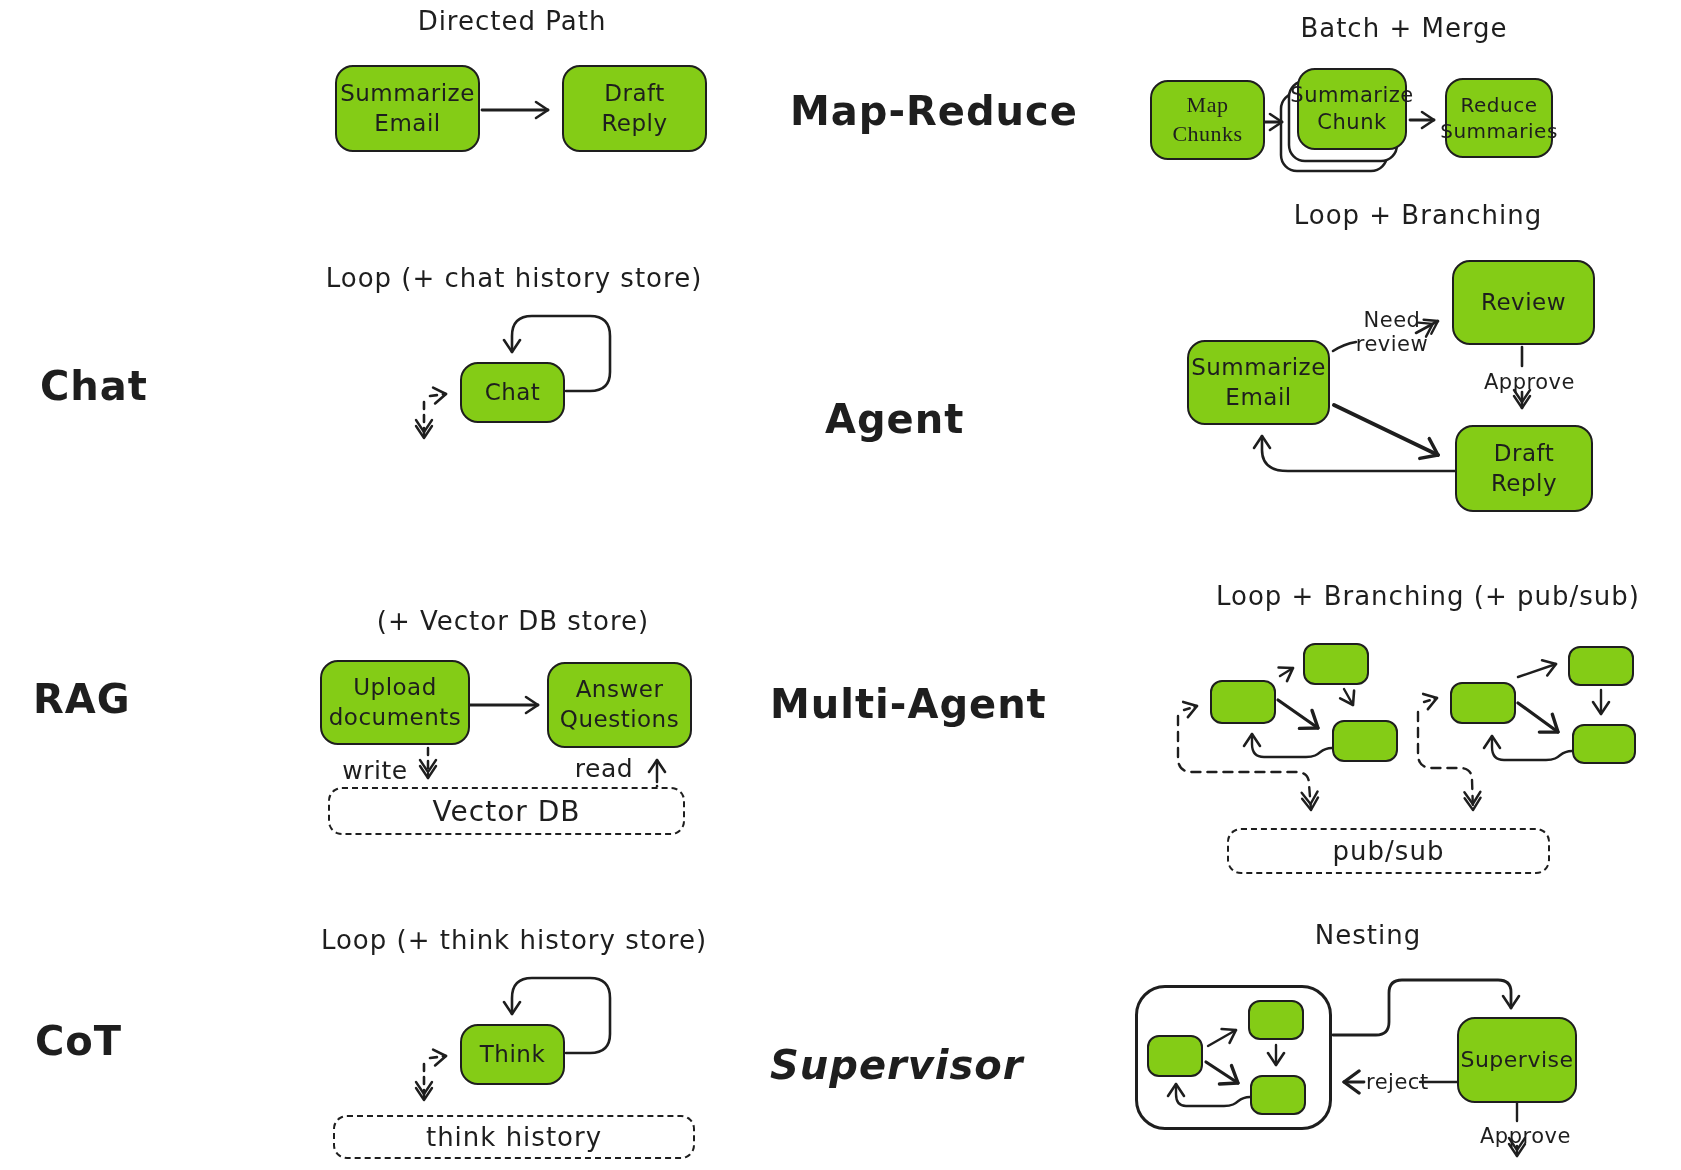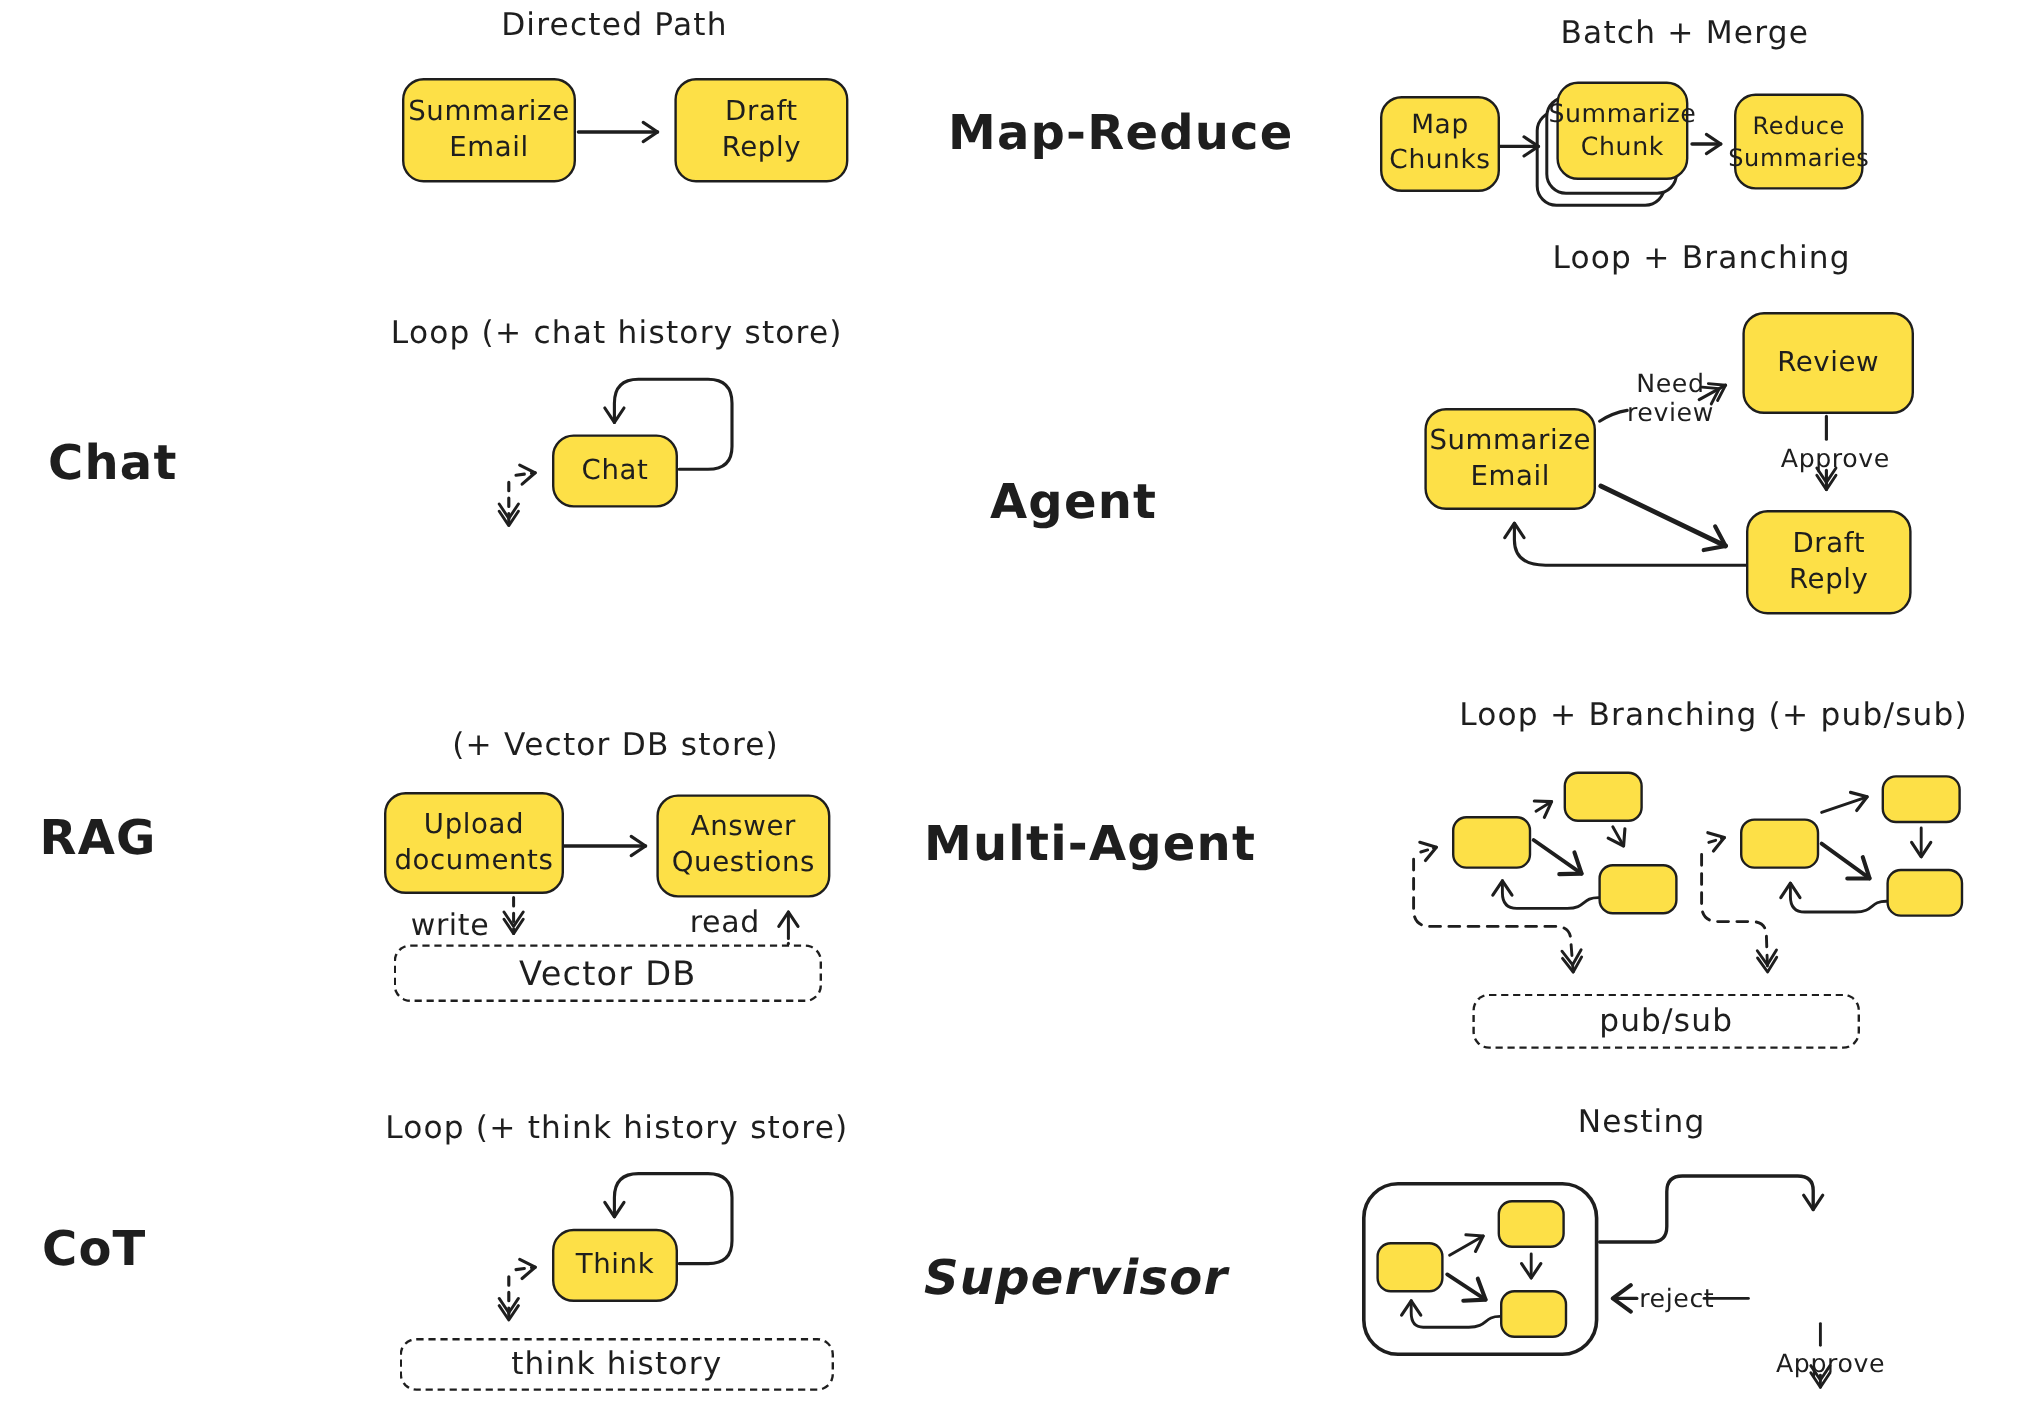--- a/index.html
+++ b/index.html
@@ -9,21 +9,21 @@
   }
   .arrows{position:absolute;left:0;top:0;}
   .abs{position:absolute;}
   .section-label{
     font-size:40px;font-weight:bold;letter-spacing:1px;white-space:nowrap;
   }
   .diagram-title{
     font-size:26px;letter-spacing:1px;text-align:center;white-space:nowrap;
   }
   .node{
-    box-sizing:border-box;border:2.6px solid #1e1e1e;border-radius:18px;background:#fde047;
+    box-sizing:border-box;border:2.6px solid #1e1e1e;border-radius:18px;background:#84cc16;
     display:flex;align-items:center;justify-content:center;text-align:center;
     font-size:23px;line-height:1.3;white-space:pre-line;letter-spacing:0.5px;
   }
   .node.small{border-radius:12px;border-width:2.4px;}
   .store{
     box-sizing:border-box;border:2.6px dashed #1e1e1e;border-radius:14px;background:#ffffff;
     display:flex;align-items:center;justify-content:center;text-align:center;
     font-size:26px;letter-spacing:1px;
   }
   .container-node{
@@ -123,21 +123,21 @@
   </svg>
 
   <div class="abs diagram-title" style="left:362px;top:6px;width:300px;">Directed Path</div>
   <div class="abs node" style="left:335px;top:65px;width:145px;height:87px;">Summarize
 Email</div>
   <div class="abs node" style="left:562px;top:65px;width:145px;height:87px;">Draft
 Reply</div>
 
   <div class="abs section-label" style="left:790px;top:88px;">Map-Reduce</div>
   <div class="abs diagram-title" style="left:1254px;top:13px;width:300px;">Batch + Merge</div>
-  <div class="abs node" style="left:1150px;top:80px;width:100px;height:80px;font-size:22px;">Map
+  <div class="abs node" style="left:1150px;top:80px;width:115px;height:80px;font-size:22px;font-family:Liberation Serif, serif;">Map
 Chunks</div>
   <div class="abs node" style="left:1297px;top:68px;width:110px;height:82px;font-size:21px;">Summarize
 Chunk</div>
   <div class="abs node" style="left:1445px;top:78px;width:108px;height:80px;font-size:20px;">Reduce
 Summaries</div>
 
   <div class="abs section-label" style="left:40px;top:363px;">Chat</div>
   <div class="abs diagram-title" style="left:314px;top:263px;width:400px;">Loop (+ chat history store)</div>
   <div class="abs node" style="left:460px;top:362px;width:105px;height:61px;">Chat</div>
 
@@ -176,16 +176,17 @@
   <div class="abs diagram-title" style="left:314px;top:925px;width:400px;">Loop (+ think history store)</div>
   <div class="abs node" style="left:460px;top:1024px;width:105px;height:61px;">Think</div>
   <div class="abs store" style="left:333px;top:1115px;width:362px;height:44px;">think history</div>
 
   <div class="abs section-label" style="left:770px;top:1042px;font-style:italic;">Supervisor</div>
   <div class="abs diagram-title" style="left:1268px;top:920px;width:200px;">Nesting</div>
   <div class="abs container-node" style="left:1135px;top:985px;width:197px;height:145px;"></div>
   <div class="abs node small" style="left:1147px;top:1035px;width:56px;height:42px;"></div>
   <div class="abs node small" style="left:1248px;top:1000px;width:56px;height:40px;"></div>
   <div class="abs node small" style="left:1250px;top:1075px;width:56px;height:40px;"></div>
+  <div class="abs node" style="left:1457px;top:1017px;width:120px;height:86px;font-size:22px;">Supervise</div>
   <div class="abs edge-label" style="left:1366px;top:1070px;width:52px;">reject</div>
   <div class="abs edge-label" style="left:1480px;top:1124px;width:74px;">Approve</div>
 
 </div>
 
 </body></html>

